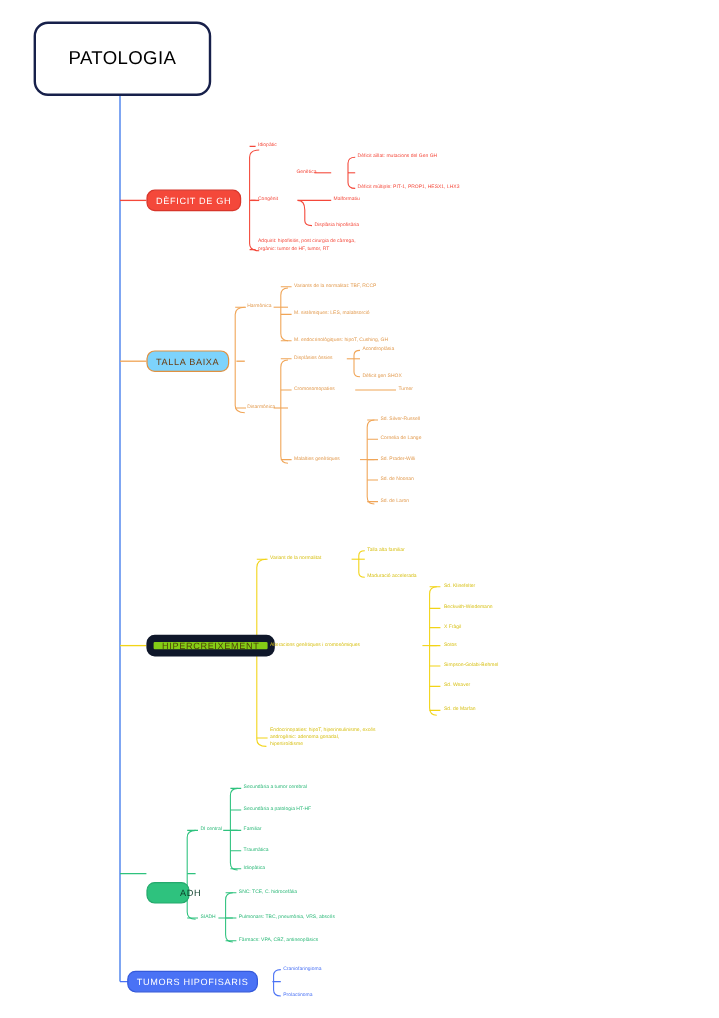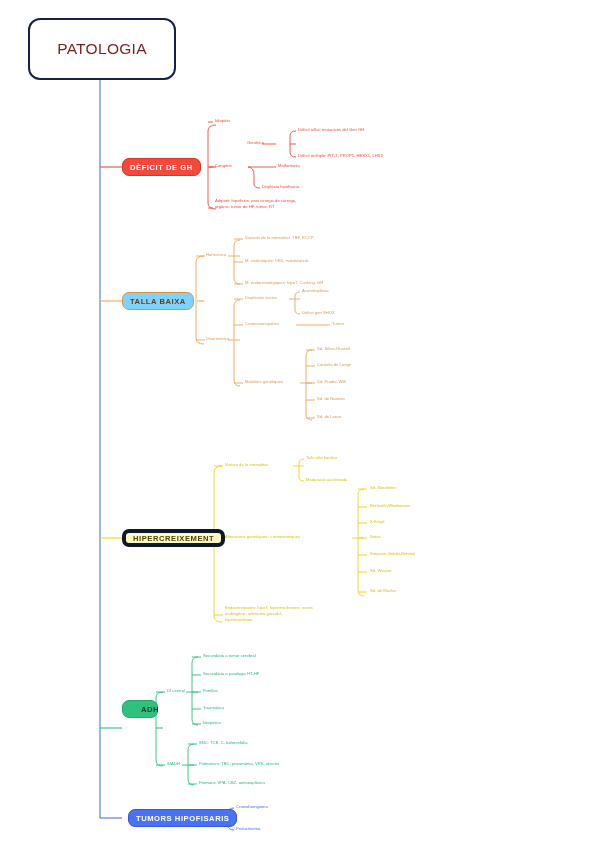--- a/index.html
+++ b/index.html
@@ -8,35 +8,35 @@
     width:599px;height:848px;position:relative;overflow:hidden;
   }
   #canvas{position:absolute;inset:0;}
   svg.wires{position:absolute;left:0;top:0;width:599px;height:848px;pointer-events:none;}
 
   
   .root{
     position:absolute;left:28px;top:18px;width:148px;height:62px;
     border:2px solid #17204a;border-radius:12px;background:#ffffff;
     display:flex;flex-direction:column;align-items:center;justify-content:center;
-    color:#7f1d1d;font-size:15.5px;letter-spacing:.3px;line-height:1.25;
+    color:#000000;font-size:15.5px;letter-spacing:.3px;line-height:1.25;
     text-align:center;box-sizing:border-box;
   }
   .root span{display:block;}
 
   
   .pill{
     position:absolute;border-radius:7px;display:flex;align-items:center;
-    justify-content:center;box-sizing:border-box;
-    font-size:7.6px;letter-spacing:.55px;font-weight:700;
+    box-sizing:border-box;
+    font-size:7.6px;letter-spacing:.55px;font-weight:400;
     padding:0 7px;white-space:nowrap;
   }
   .pill.red   {background:#f4483a;border:1px solid #d8352a;color:#ffffff;}
   .pill.orange{background:#7dd3fc;border:1px solid #e09140;color:#6a3c10;}
-  .pill.yellow{background:#fef9c3;border:4px solid #0f172a;color:#4e4407;}
+  .pill.yellow{background:#84cc16;border:6px solid #0f172a;color:#4e4407;}
   .pill.green {background:#2ec27e;border:1px solid #24a96c;color:#0c3f2a;}
   .pill.blue  {background:#4a72f5;border:1px solid #3459db;color:#ffffff;}
 
   
   .lbl{
     position:absolute;font-size:4.15px;line-height:1.42;
     white-space:pre;letter-spacing:.02px;
   }
   .c-red   {color:#f4483a;}
   .c-orange{color:#e29a4e;}
@@ -169,33 +169,33 @@
   <div class="lbl c-yellow" style="left:370px;top:503px;">Beckwith-Wiedemann</div>
   <div class="lbl c-yellow" style="left:370px;top:519px;">X Fràgil</div>
   <div class="lbl c-yellow" style="left:370px;top:534px;">Sotos</div>
   <div class="lbl c-yellow" style="left:370px;top:551px;">Simpson-Golabi-Behmel</div>
   <div class="lbl c-yellow" style="left:370px;top:568px;">Sd. Weaver</div>
   <div class="lbl c-yellow" style="left:370px;top:588px;">Sd. de Marfan</div>
   <div class="lbl c-yellow" style="left:225px;top:605px;">Endocrinopaties: hipoT, hiperinsulinisme, excés
 androgènic: adenoma gonadal,
 hipertiroïdisme</div>
 
-  <div class="pill green" style="left:122px;top:700px;height:18px;width:34px;padding-left:27px;">
+  <div class="pill green" style="left:122px;top:735px;height:18px;width:34px;padding-left:27px;">
     <span>ADH</span>
   </div>
   <div class="lbl c-green" style="left:167px;top:688px;">DI central</div>
   <div class="lbl c-green" style="left:203px;top:653px;">Secundària a tumor cerebral</div>
   <div class="lbl c-green" style="left:203px;top:671px;">Secundària a patologia HT-HF</div>
   <div class="lbl c-green" style="left:203px;top:688px;">Familiar</div>
   <div class="lbl c-green" style="left:203px;top:705px;">Traumàtica</div>
   <div class="lbl c-green" style="left:203px;top:720px;">Idiopàtica</div>
   <div class="lbl c-green" style="left:167px;top:761px;">SIADH</div>
   <div class="lbl c-green" style="left:199px;top:740px;">SNC: TCE, C. hidrocefàlia</div>
   <div class="lbl c-green" style="left:199px;top:761px;">Pulmonars: TBC, pneumònia, VRS, abscés</div>
   <div class="lbl c-green" style="left:199px;top:780px;">Fàrmacs: VPA, CBZ, antineoplàsics</div>
 
-  <div class="pill blue" style="left:128px;top:809px;height:18px;">
+  <div class="pill blue" style="left:106px;top:809px;height:18px;">
     <span>TUMORS HIPOFISARIS</span>
   </div>
   <div class="lbl c-blue" style="left:236px;top:804px;">Craniofaringioma</div>
   <div class="lbl c-blue" style="left:236px;top:826px;">Prolactinoma</div>
 
 </div>
 
 </body></html>

